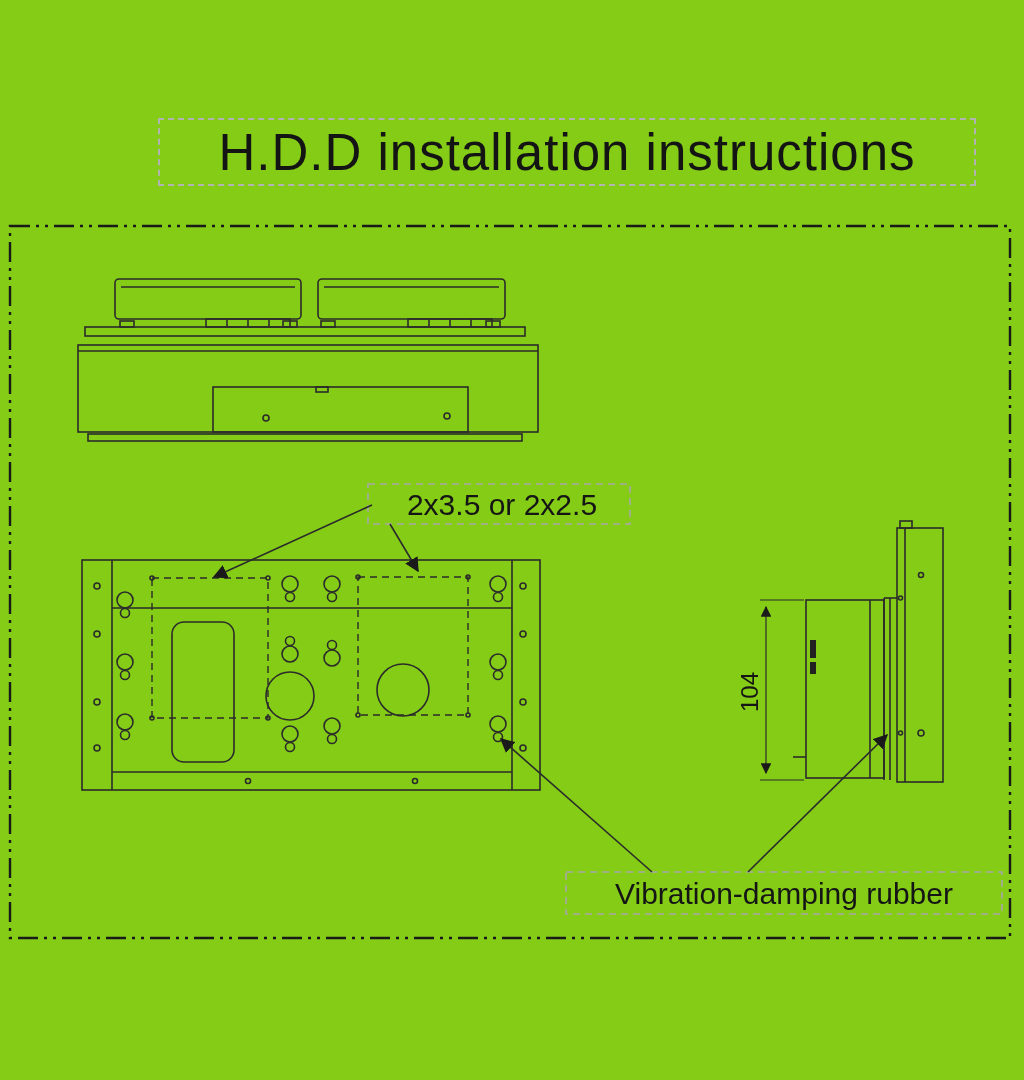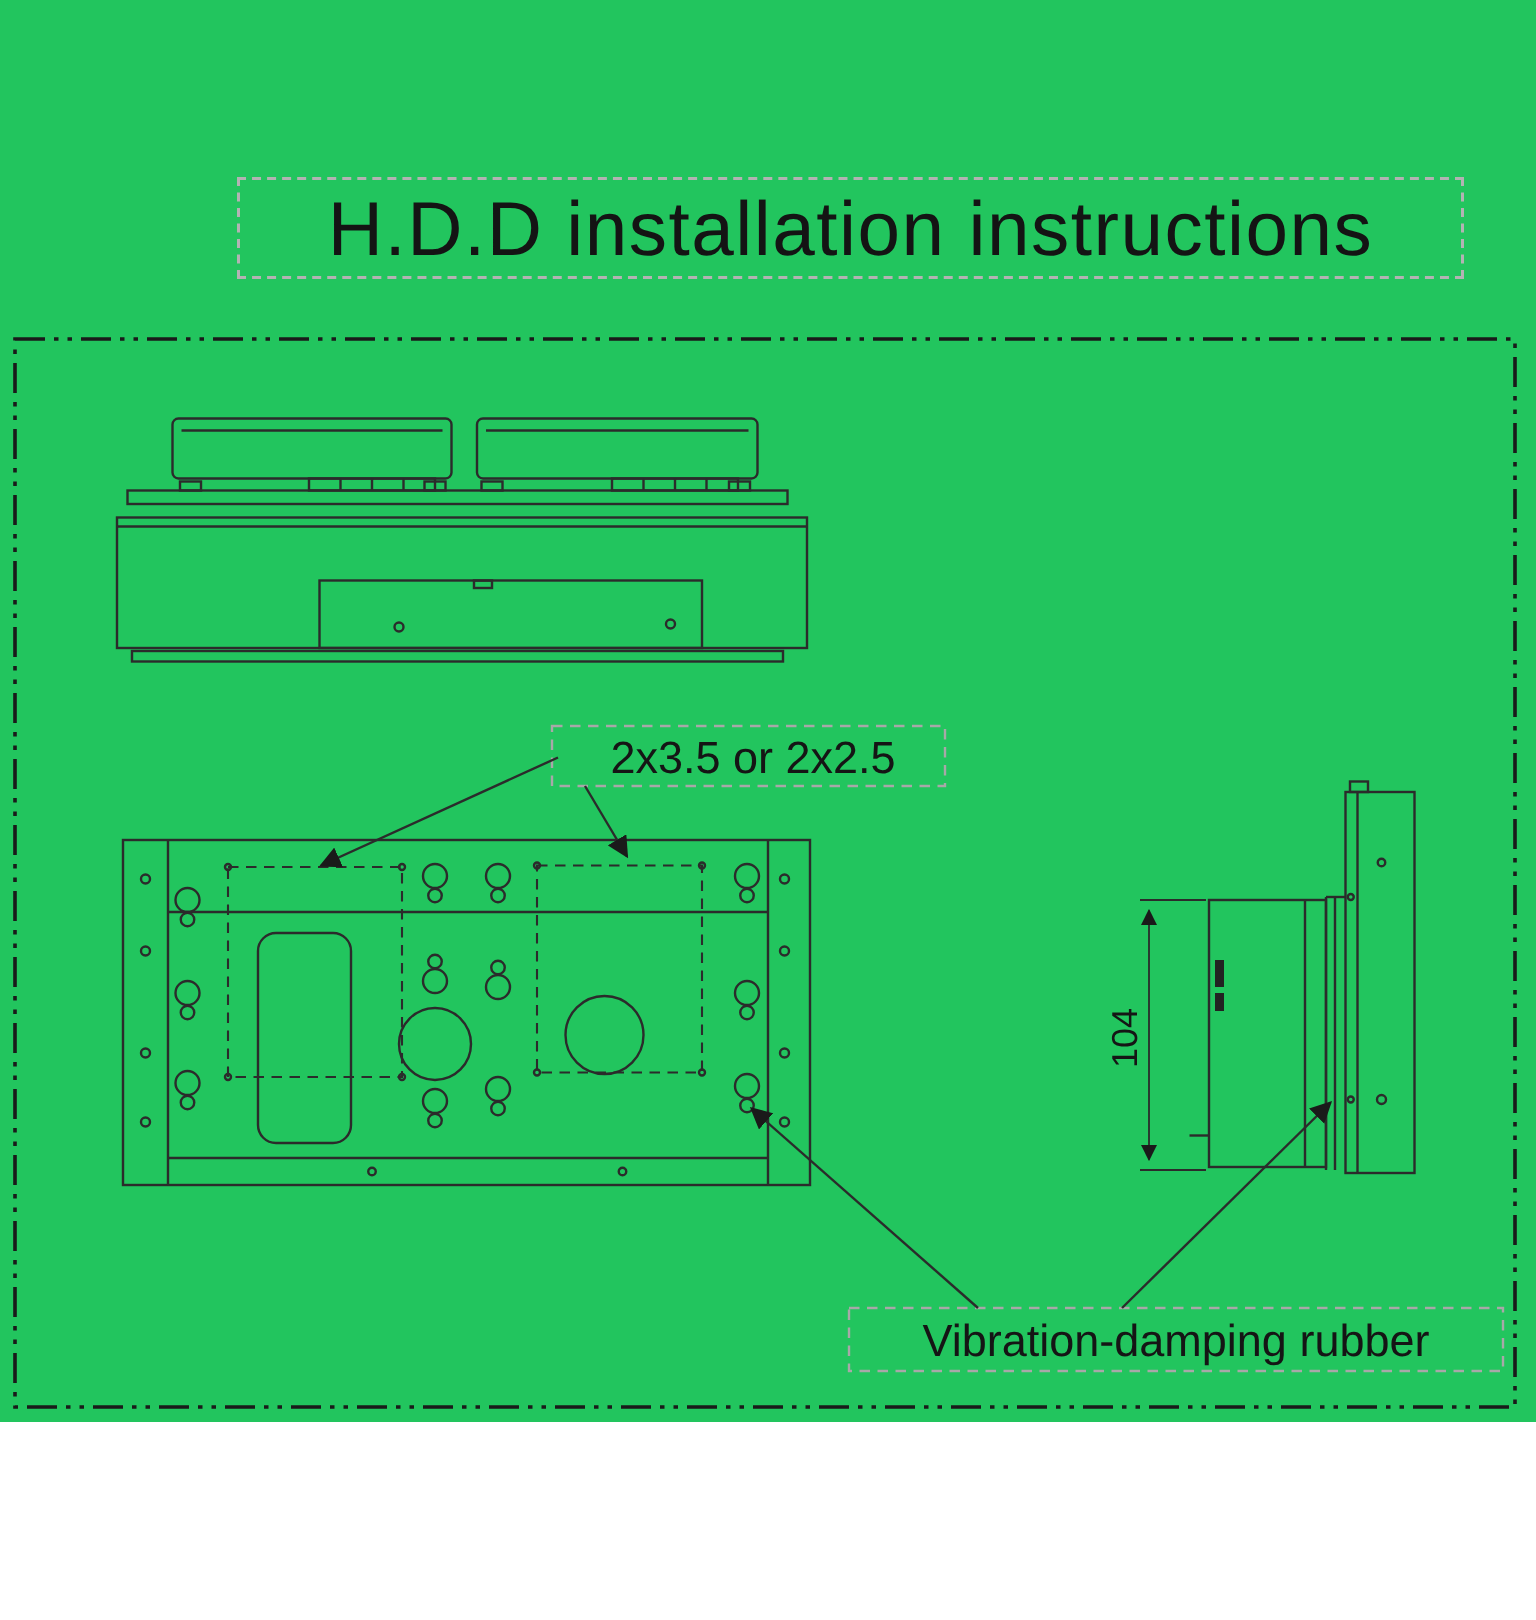--- a/index.html
+++ b/index.html
@@ -1,16 +1,16 @@
 <!DOCTYPE html>
 <html><head>
 <meta charset="utf-8">
 <style>
   html,body{margin:0;padding:0;background:#ffffff;}
-  .page{position:relative;width:1024px;height:948px;background:#22c55e;overflow:hidden;
+  .page{position:relative;width:1024px;height:1080px;background:#84cc16;overflow:hidden;
         font-family:"Liberation Sans", sans-serif;}
   .title-box{position:absolute;left:158px;top:118px;width:818px;height:68px;
         border:2px dashed #b3b3b3;display:flex;align-items:center;justify-content:center;
         box-sizing:border-box;}
   .title-box span{font-size:51px;color:#141414;letter-spacing:1px;white-space:nowrap;}
   svg{position:absolute;left:0;top:0;}
   .ln{fill:none;stroke:#2b2b2b;stroke-width:1.6;}
   .thin{fill:none;stroke:#2b2b2b;stroke-width:1.2;}
   .dash{fill:none;stroke:#2b2b2b;stroke-width:1.4;stroke-dasharray:7 5;}
   .dashbox{fill:none;stroke:#a8a8a8;stroke-width:1.6;stroke-dasharray:7 5;}

